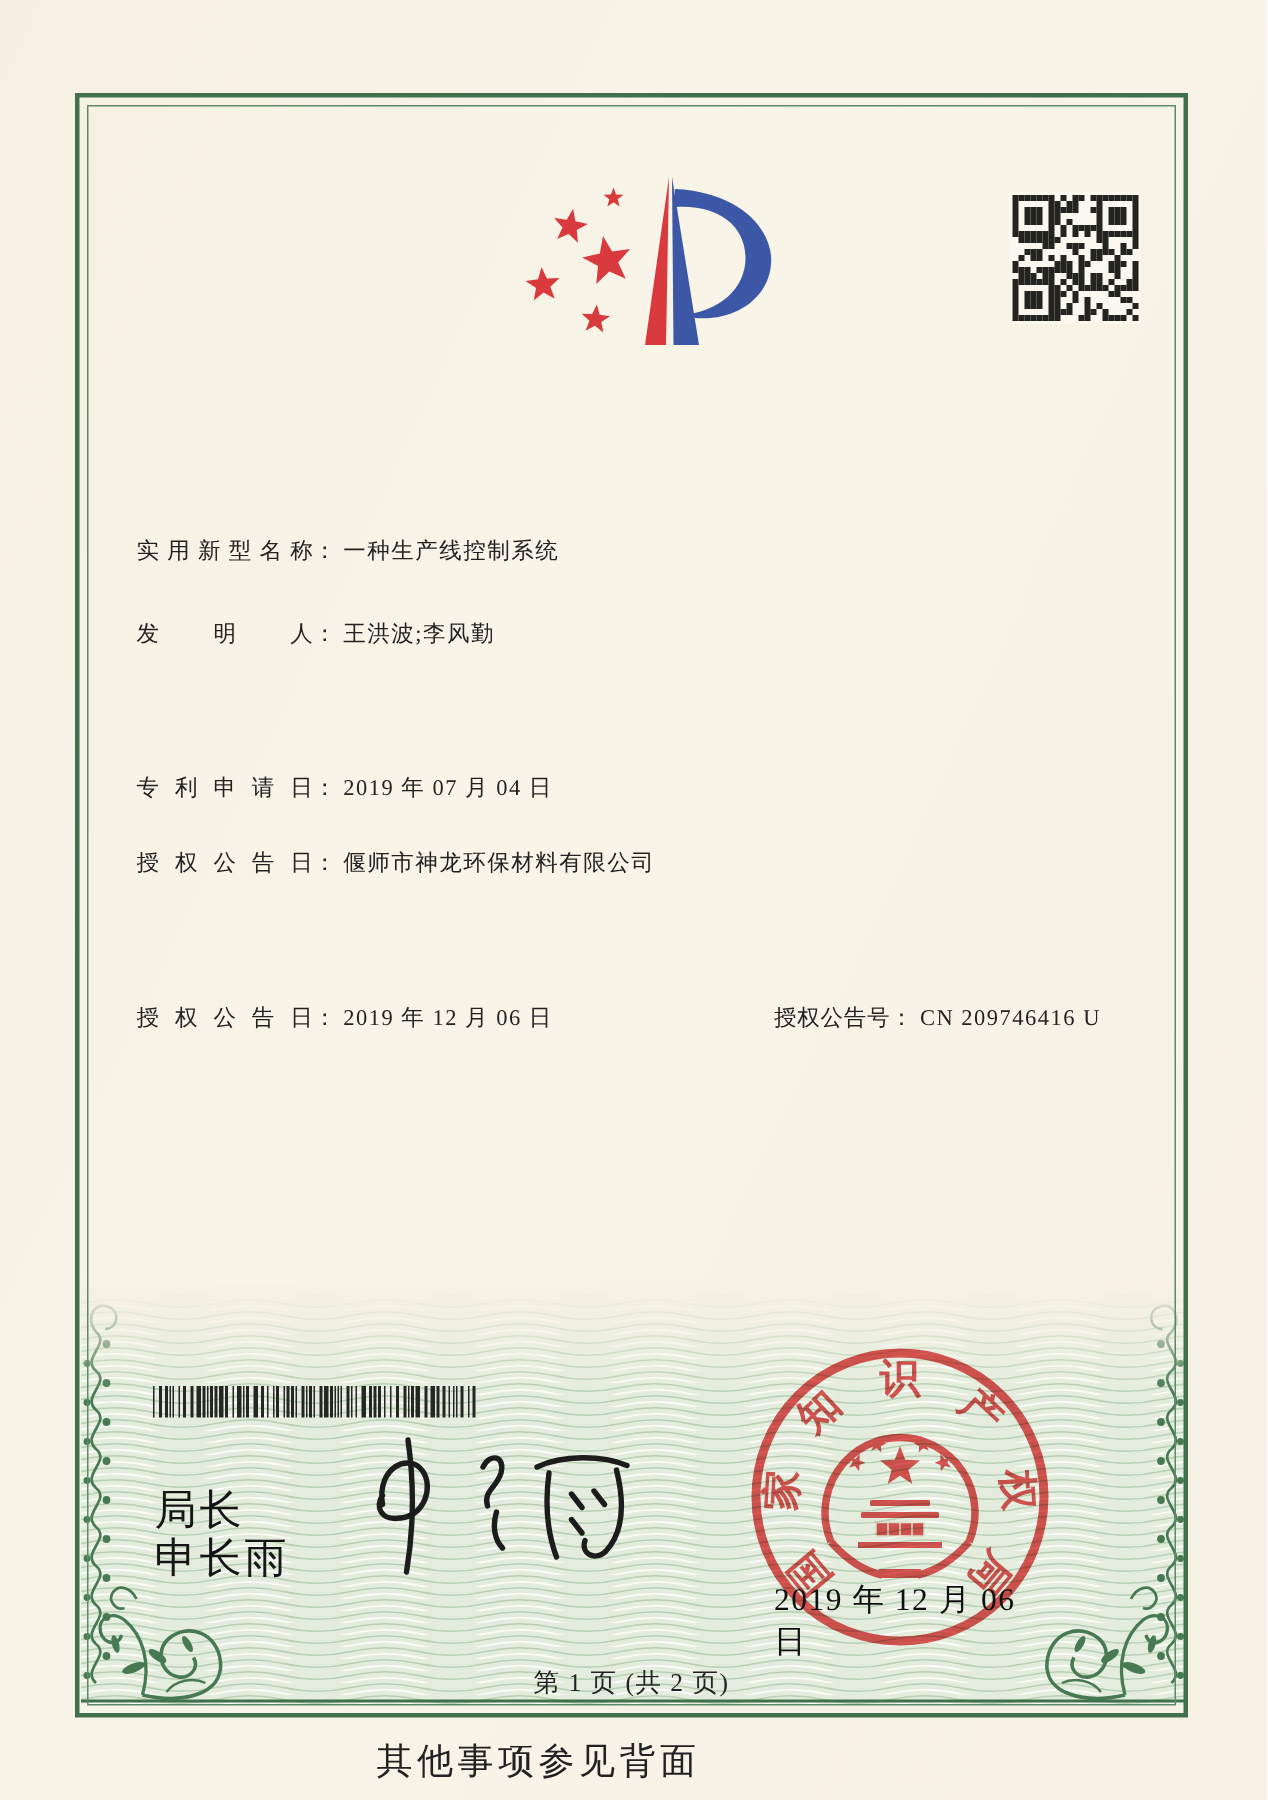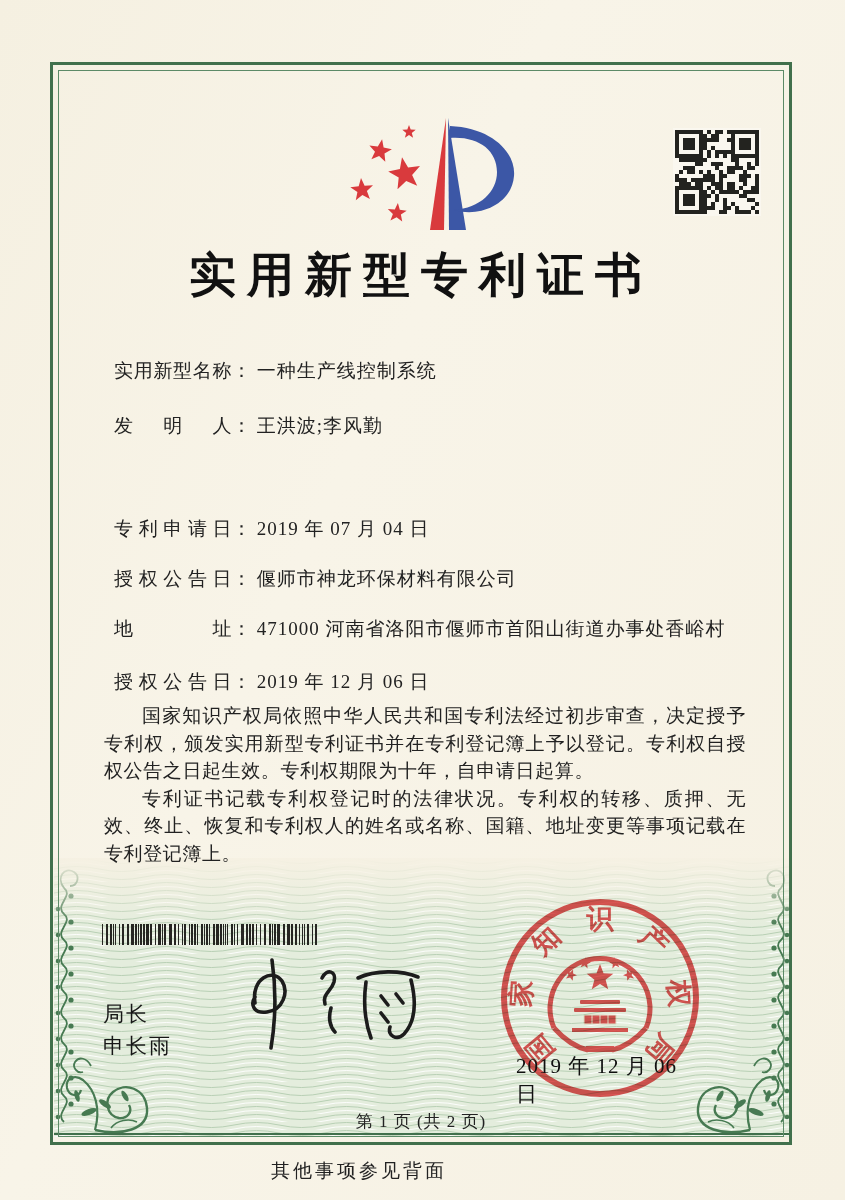--- a/index.html
+++ b/index.html
@@ -8,38 +8,38 @@
     background:linear-gradient(115deg,#f5f0e1 0%,#f8f4e8 40%,#f6f1e3 100%);
     font-family:"Liberation Serif","DejaVu Serif",serif;color:#1f1f1f;
   }
   .outer-frame{position:absolute;left:50px;top:62px;width:736px;height:1077px;border:3px solid #41704c;}
   .inner-frame{position:absolute;left:58px;top:70px;width:724px;height:1065px;border:1px solid #5c8a67;}
   .cert-no{position:absolute;left:76px;top:122px;font-size:20px;letter-spacing:3px;color:#2b2b2b;}
   .logo{position:absolute;left:342px;top:110px;}
   .qr{position:absolute;left:673px;top:128px;width:88px;height:88px;}
   .title{position:absolute;left:50px;top:244px;width:742px;text-align:center;
          font-size:47px;font-weight:bold;letter-spacing:11px;color:#111;}
-  .frow{position:absolute;left:114px;width:660px;font-size:19px;letter-spacing:.5px;color:#222;white-space:nowrap;}
+  .frow{position:absolute;left:91px;width:660px;font-size:15px;letter-spacing:.5px;color:#222;white-space:nowrap;}
   .flabel{display:inline-block;width:118px;text-align:justify;text-align-last:justify;vertical-align:bottom;}
   .fvalue{letter-spacing:1px;}
   .grant-no{position:absolute;left:425px;top:0;}
   .paras{position:absolute;left:104px;top:702px;width:642px;font-size:19px;line-height:27.5px;
          text-align:justify;color:#222;letter-spacing:.6px;}
   .paras p{margin:0;text-indent:2em;}
   .band{position:absolute;left:54px;top:858px;width:737px;height:279px;}
   .band-fade{position:absolute;left:0;top:0;width:100%;height:70px;
              background:linear-gradient(#f6f1e3,rgba(246,241,227,0));pointer-events:none;}
   .barcode{position:absolute;left:102px;top:924px;width:218px;height:21px;display:flex;align-items:stretch;}
-  .chief{position:absolute;left:103px;font-size:21px;letter-spacing:2px;color:#161616;
-         font-family:"Liberation Sans","DejaVu Sans",sans-serif;margin-top:12px;}
+  .chief{position:absolute;left:103px;font-size:28px;letter-spacing:2px;color:#161616;
+         font-family:"Liberation Sans","DejaVu Sans",sans-serif;}
   .sig{position:absolute;left:225px;top:948px;}
   .seal{position:absolute;left:497px;top:895px;mix-blend-mode:multiply;}
   .seal-date{position:absolute;left:516px;top:1052px;width:170px;font-size:21px;letter-spacing:1px;color:#101010;z-index:5;}
   .page-num{position:absolute;left:50px;top:1110px;width:742px;text-align:center;font-size:17px;letter-spacing:1px;color:#222;z-index:4;}
-  .back-note{position:absolute;left:0;top:1158px;width:718px;text-align:center;font-size:19px;letter-spacing:3px;color:#222;}
+  .back-note{position:absolute;left:0;top:1158px;width:718px;text-align:center;font-size:24px;letter-spacing:3px;color:#222;}
 </style>
 </head>
 <body>
 
 <div class="page">
 
   <div class="band">
     <svg id="bandSvg" width="737" height="279">
         <defs>
     <pattern id="wv" width="90" height="8" patternUnits="userSpaceOnUse">
@@ -371,51 +371,46 @@
         <rect x="46" y="82" width="4" height="4" fill="#23231f"></rect>
         <rect x="50" y="82" width="4" height="4" fill="#23231f"></rect>
         <rect x="62" y="82" width="4" height="4" fill="#23231f"></rect>
         <rect x="66" y="82" width="4" height="4" fill="#23231f"></rect>
         <rect x="70" y="82" width="4" height="4" fill="#23231f"></rect>
         <rect x="74" y="82" width="4" height="4" fill="#23231f"></rect>
         <rect x="82" y="82" width="4" height="4" fill="#23231f"></rect>
       </svg>
   </div>
 
-  <div class="title">实用新型专利证书</div>
 
   <div class="frow" style="top:358px">
     <span class="flabel">实用新型名称</span><span>：</span>
     <span class="fvalue">一种生产线控制系统</span>
   </div>
   <div class="frow" style="top:413px">
     <span class="flabel">发明人</span><span>：</span>
     <span class="fvalue">王洪波;李风勤</span>
   </div>
   <div class="frow" style="top:516px">
     <span class="flabel">专利申请日</span><span>：</span>
     <span class="fvalue">2019 年 07 月 04 日</span>
   </div>
   <div class="frow" style="top:566px">
     <span class="flabel">授权公告日</span><span>：</span>
     <span class="fvalue">偃师市神龙环保材料有限公司</span>
   </div>
-  <div class="frow" style="top:616px">
-    <span class="flabel">地址</span><span>：</span>
-    <span class="fvalue">471000 河南省洛阳市偃师市首阳山街道办事处香峪村</span>
-  </div>
   <div class="frow" style="top:669px">
     <span class="flabel">授权公告日</span><span>：</span>
     <span class="fvalue">2019 年 12 月 06 日</span>
-  </div>
-
-  <div class="paras">
-    <p>国家知识产权局依照中华人民共和国专利法经过初步审查，决定授予专利权，颁发实用新型专利证书并在专利登记簿上予以登记。专利权自授权公告之日起生效。专利权期限为十年，自申请日起算。</p>
-    <p>专利证书记载专利权登记时的法律状况。专利权的转移、质押、无效、终止、恢复和专利权人的姓名或名称、国籍、地址变更等事项记载在专利登记簿上。</p>
-  </div>
+    <span class="grant-no">
+      <span>授权公告号</span><span>：</span>
+      <span class="fvalue">CN 209746416 U</span>
+    </span>
+  </div>
+
 
   <div class="barcode" id="barcode">
       <div style="width:1px;background:#262622"></div>
       <div style="width:3px"></div>
       <div style="width:2px;background:#262622"></div>
       <div style="width:2px"></div>
       <div style="width:2px;background:#262622"></div>
       <div style="width:1px"></div>
       <div style="width:1px;background:#262622"></div>
       <div style="width:1px"></div>

